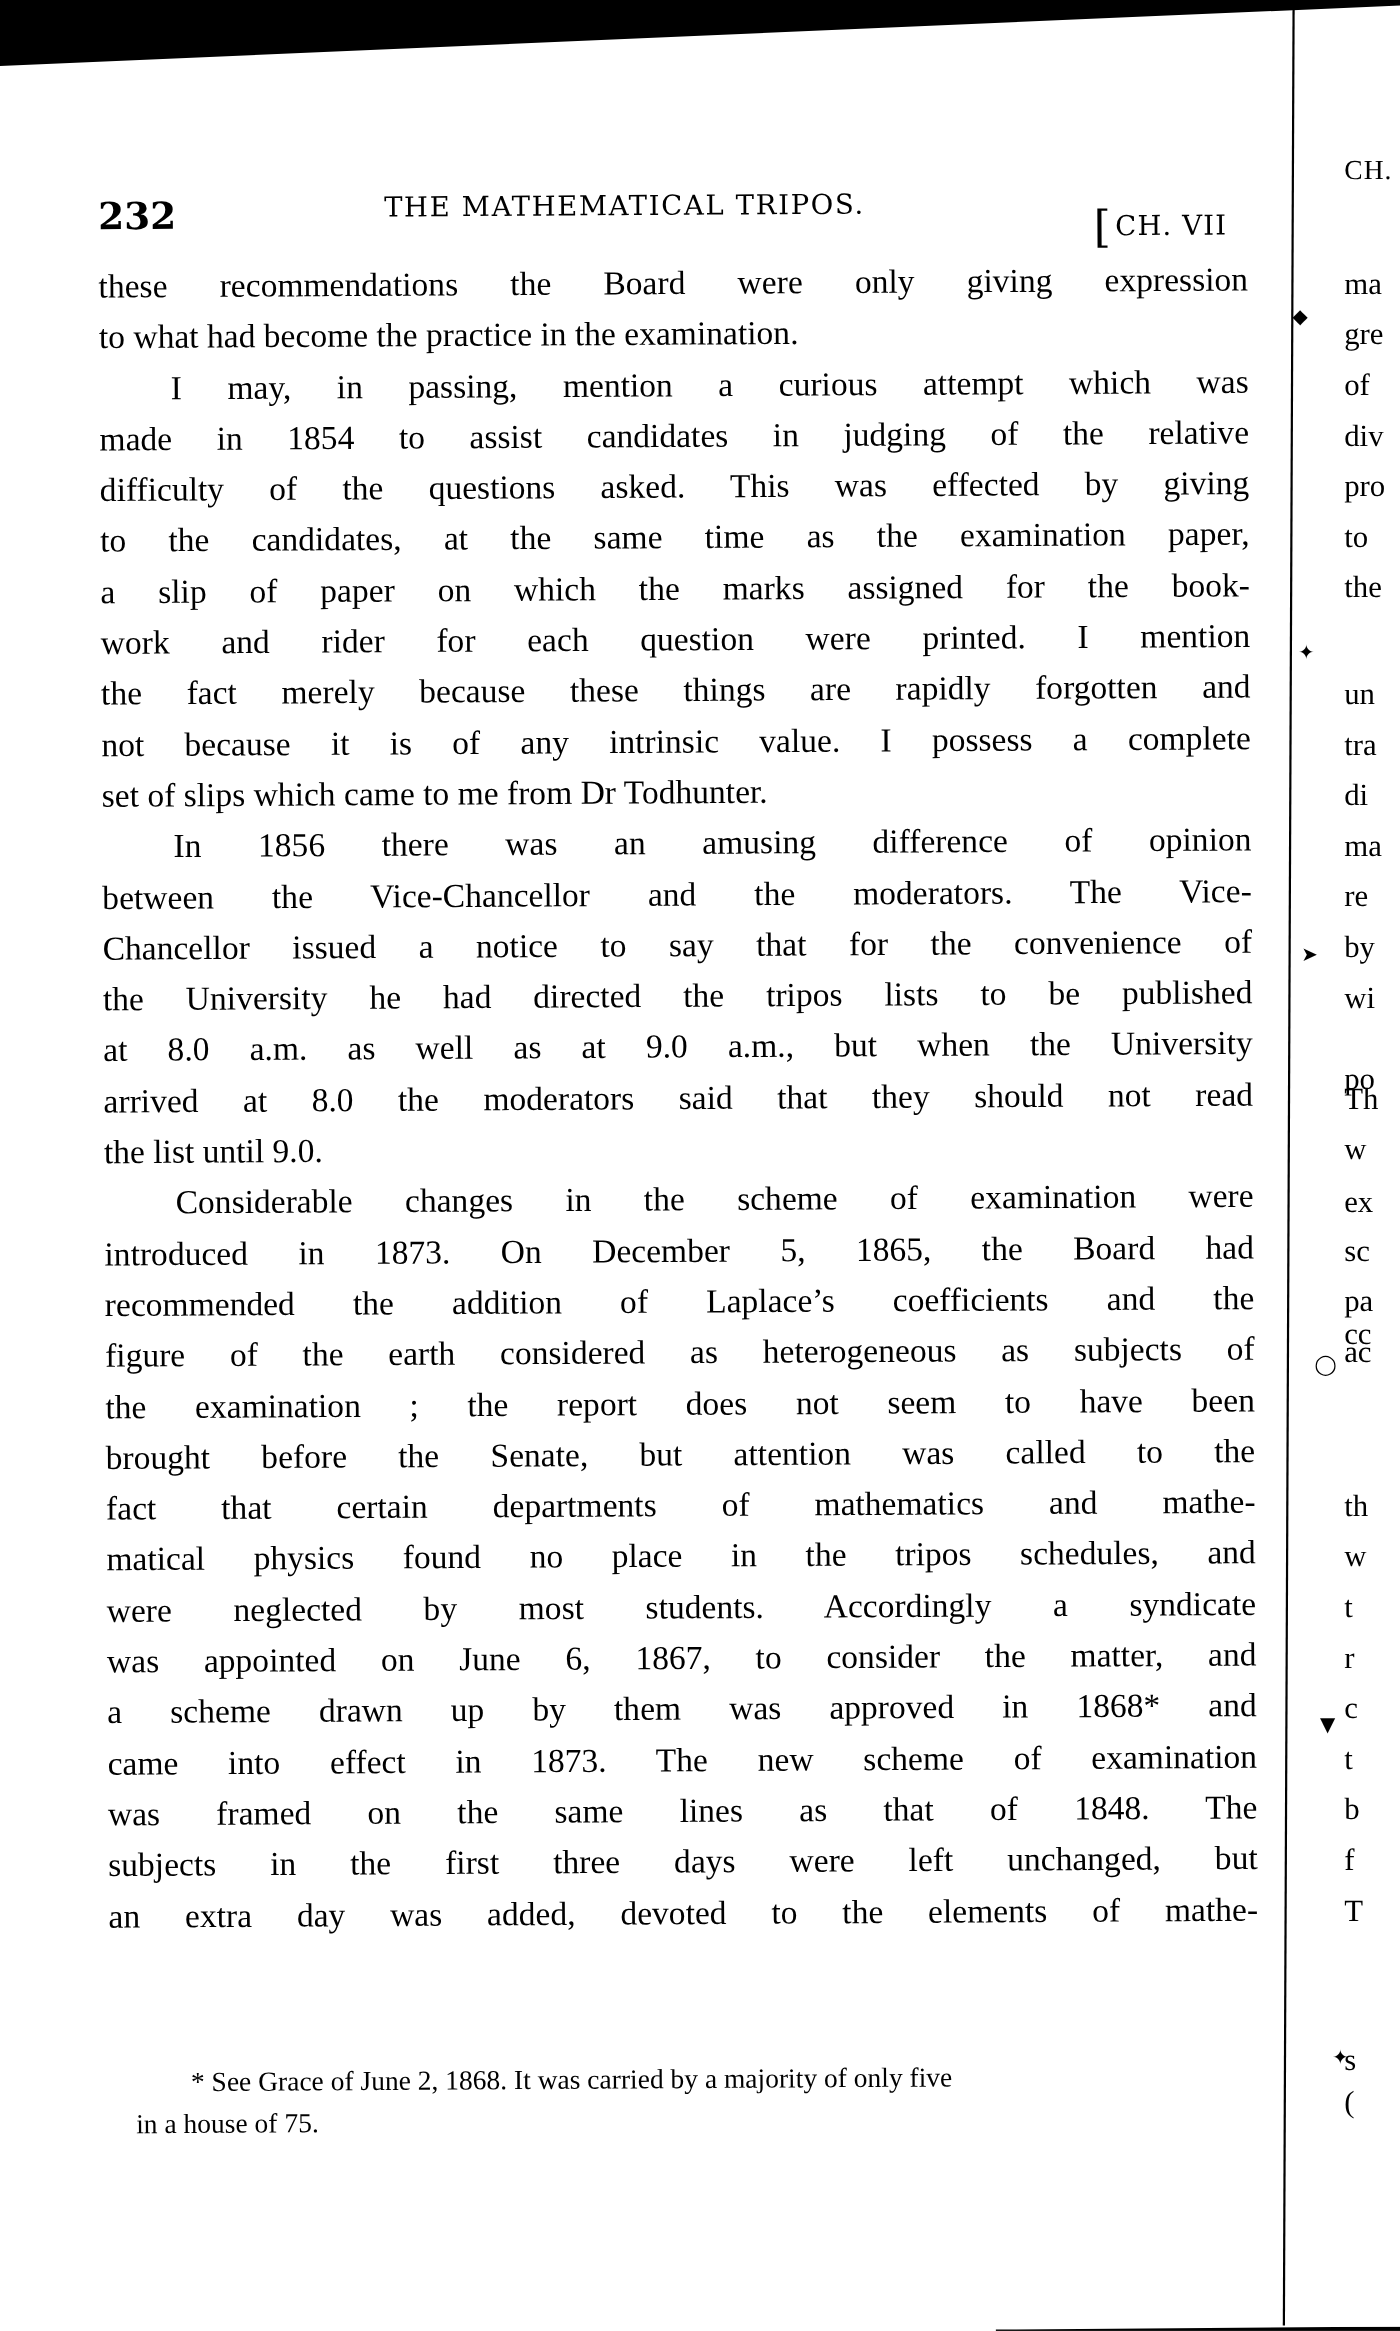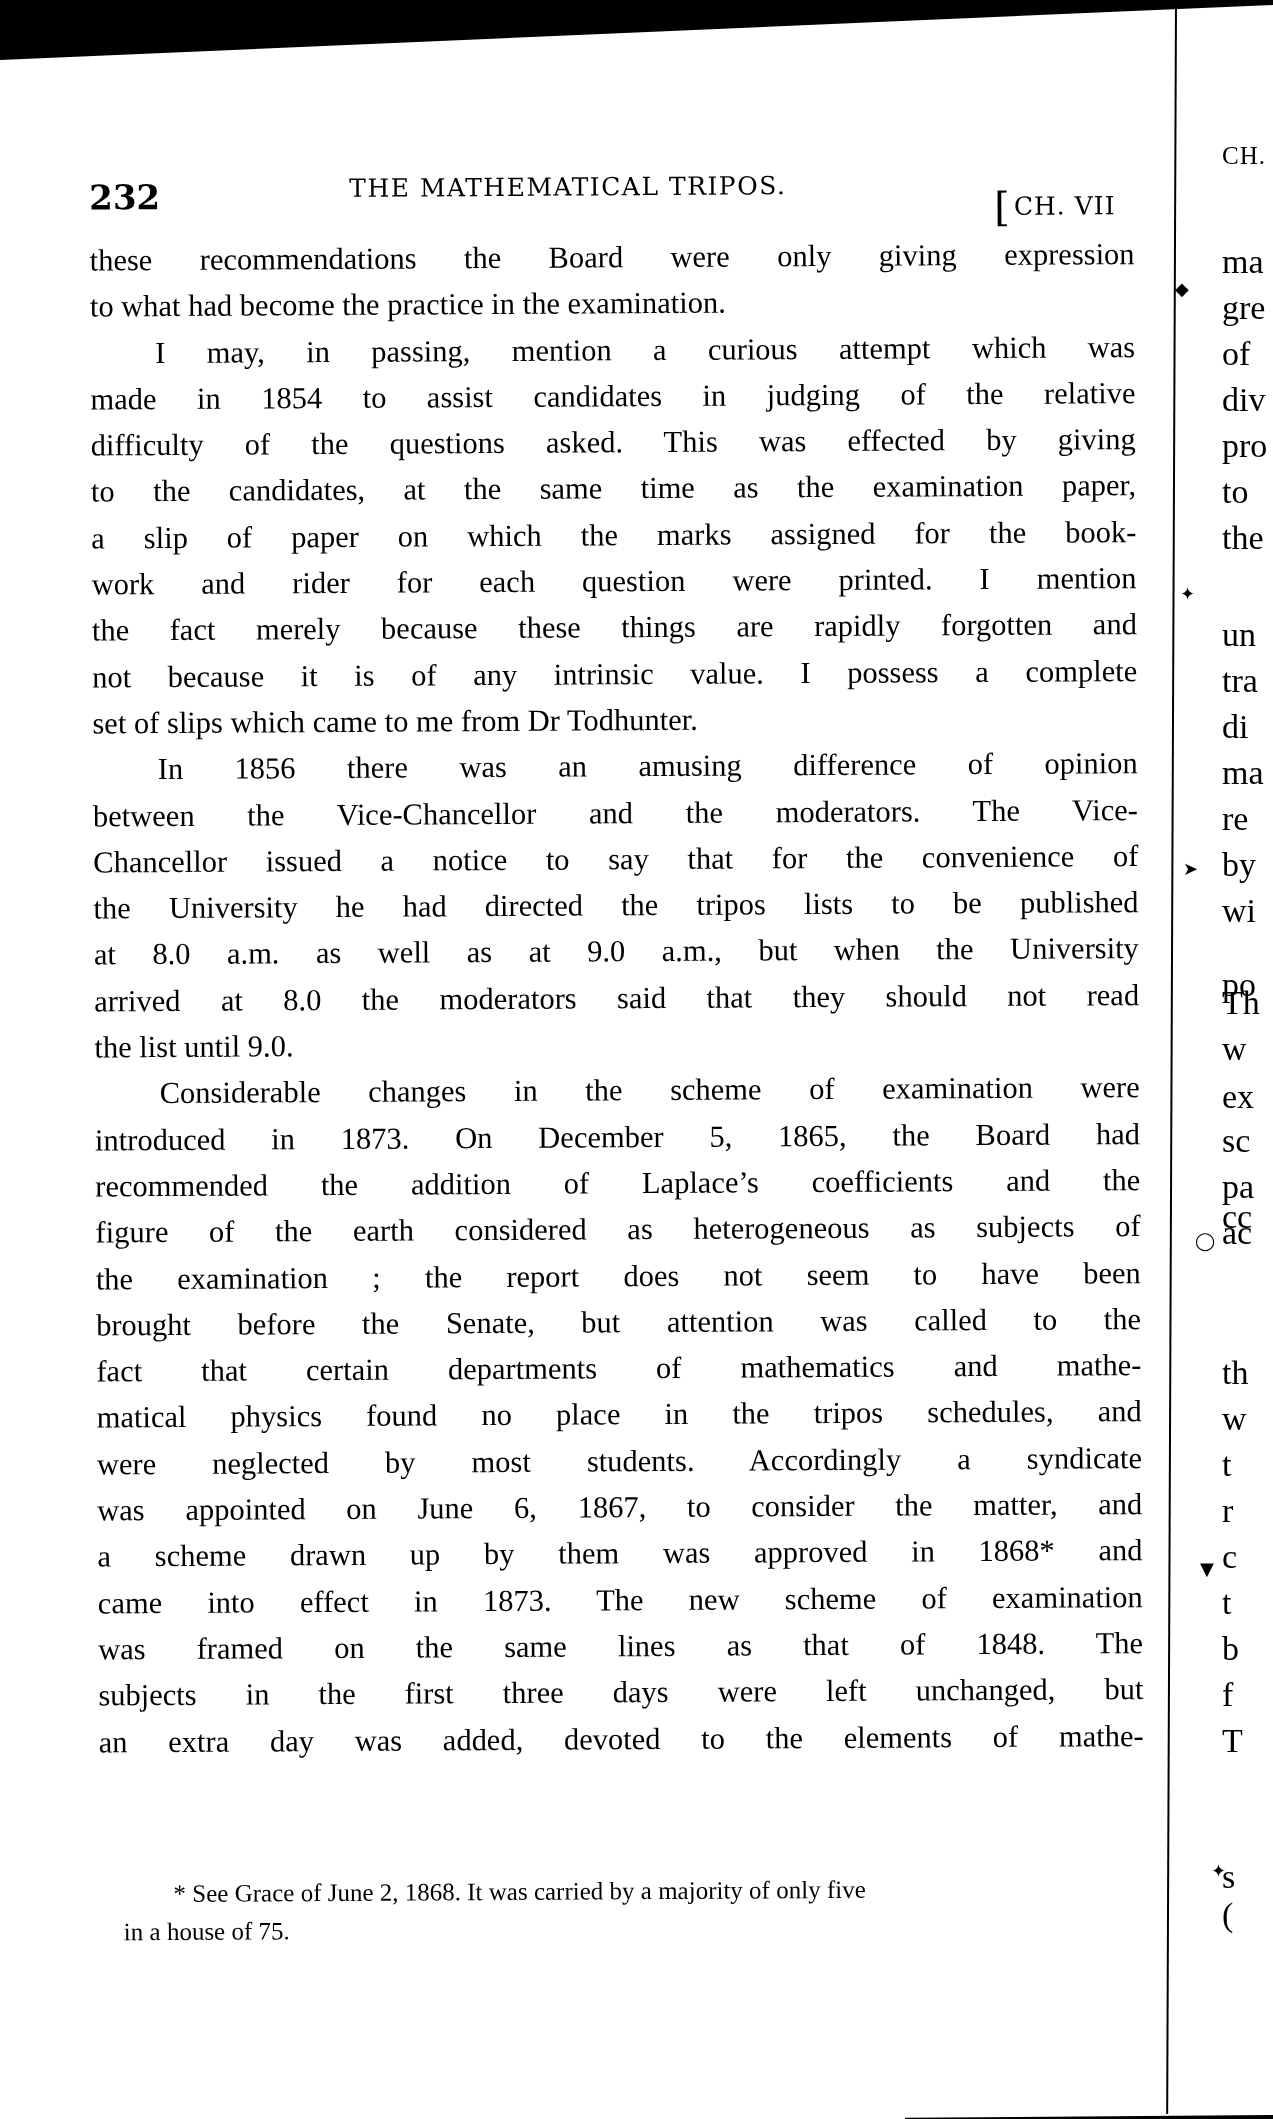--- a/index.html
+++ b/index.html
@@ -136,21 +136,21 @@
     .facing-head {
       position: absolute;
       top: 142px;
       left: 0;
       font-size: 25px;
       letter-spacing: 1px;
     }
     .facing-frag {
       position: absolute;
       left: 0;
-      font-size: 34px;
+      font-size: 28px;
       white-space: nowrap;
       line-height: 1;
     }
   </style>
 </head>
 <body>
 
 <div class="top-wedge"></div>
 <div class="gutter-line"></div>
 <div class="bottom-edge"></div>

